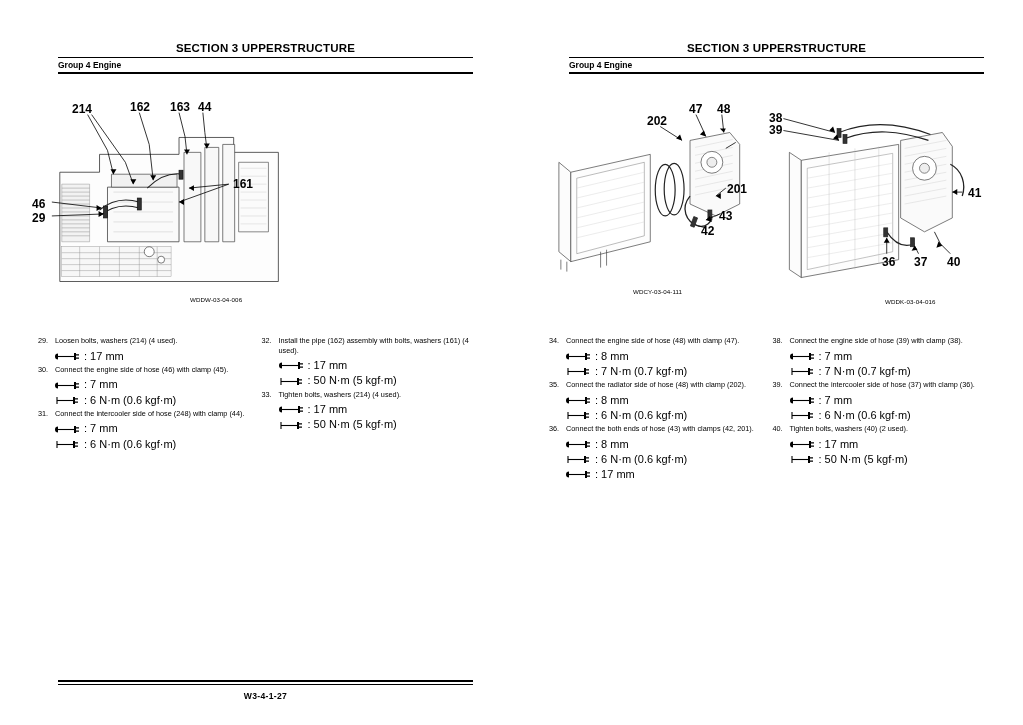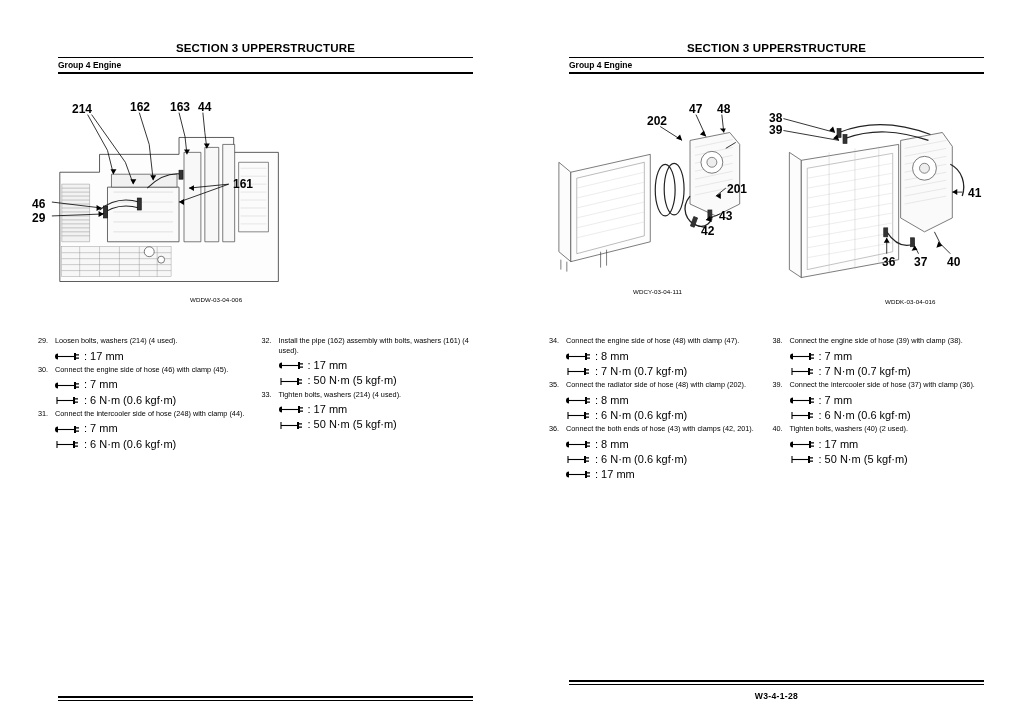--- a/index.html
+++ b/index.html
@@ -374,20 +374,21 @@
                 </svg>
             </span>
             <span class="val">: 50 N·m (5 kgf·m)</span>
           </div>
         </div>
       </div>
 
       <div class="footer">
         <div class="footer-rule-thick"></div>
         <div class="footer-rule-thin"></div>
+        <div class="footer-num">W3-4-1-27</div>
       </div>
 
     </div>
   </div>
 
   <div class="page">
     <div class="page-inner">
 
       <div class="hdr">
         <div class="hdr-title">SECTION 3 UPPERSTRUCTURE</div>
@@ -670,22 +671,17 @@
                   <path d="M2 4.5 h16" stroke="#000" stroke-width="1.1" fill="none"></path>
                   <path d="M18 1 h2 v7 h-2 z" fill="#000"></path>
                   <path d="M20 2.2 h3 v1.4 h-3 z M20 5.4 h3 v1.4 h-3 z" fill="#000"></path>
                 </svg>
             </span>
             <span class="val">: 50 N·m (5 kgf·m)</span>
           </div>
         </div>
       </div>
 
-      <div class="footer">
-        <div class="footer-rule-thick"></div>
-        <div class="footer-rule-thin"></div>
-        <div class="footer-num">W3-4-1-28</div>
-      </div>
 
     </div>
   </div>
 
 </div>
 
 </body></html>

